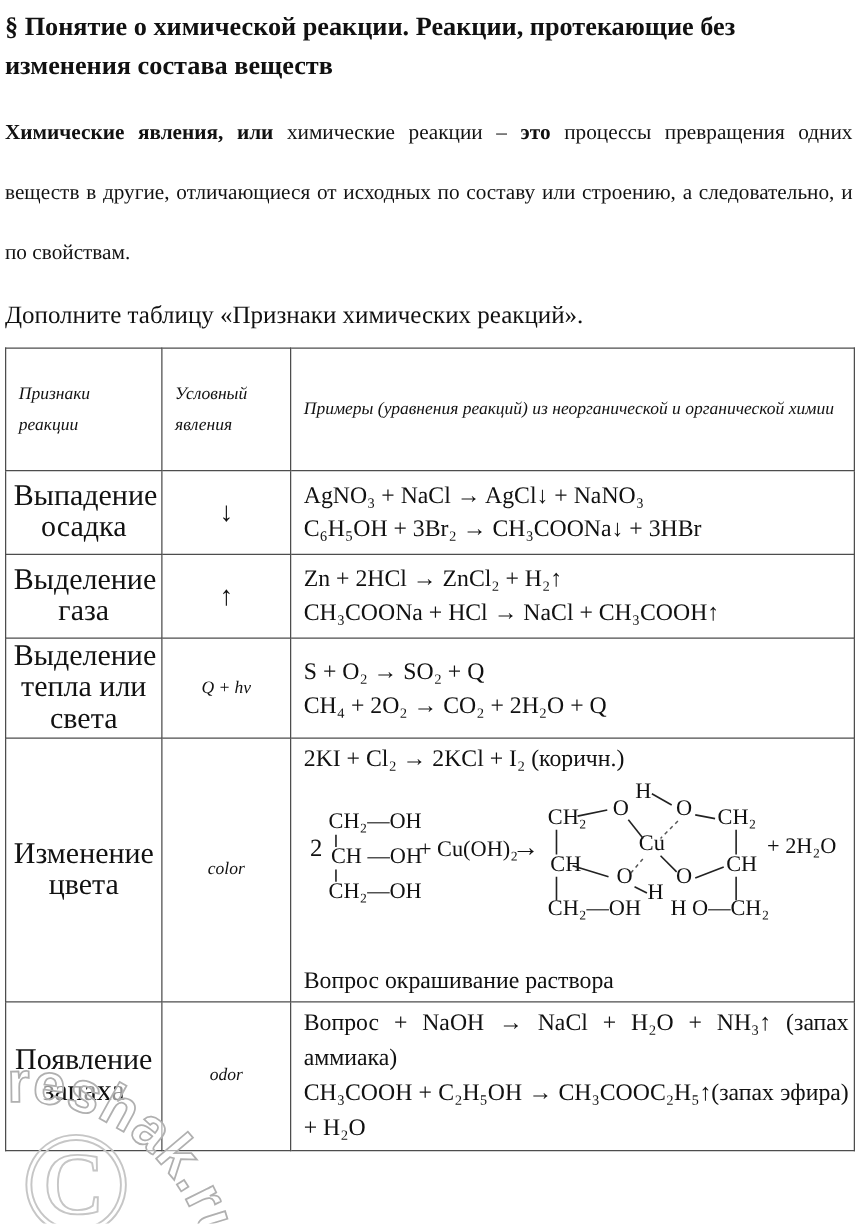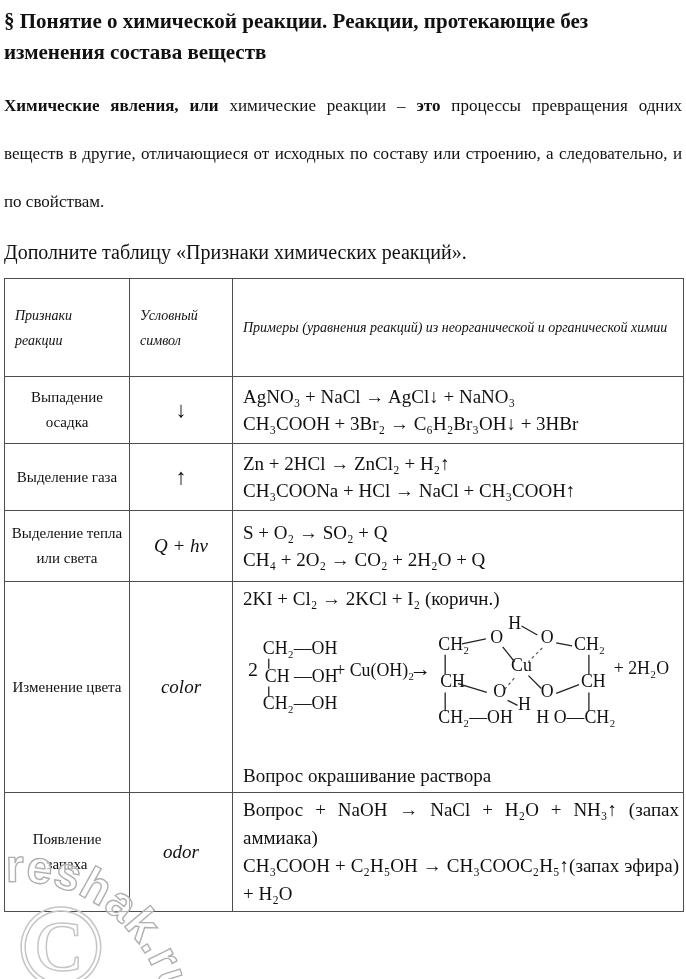--- a/index.html
+++ b/index.html
@@ -16,22 +16,22 @@
 
   table.rx{border-collapse:collapse;width:680px;table-layout:fixed;}
   table.rx th, table.rx td{border:1px solid #4d4d4d;}
   table.rx thead tr{height:98px;}
   table.rx tbody tr:nth-child(1){height:67px;}
   table.rx tbody tr:nth-child(2){height:67px;}
   table.rx tbody tr:nth-child(3){height:71px;}
   table.rx tbody tr:nth-child(4){height:205px;}
   table.rx tbody tr:nth-child(5){height:117px;}
   th.hdr{font-style:italic;font-weight:normal;font-size:14px;text-align:left;vertical-align:middle;padding:2px 10px;line-height:25px;}
-  td.c1{font-size:15px;text-align:center;vertical-align:middle;padding:2px 6px;line-height:25px;}
-  td.c2{font-size:19px;text-align:center;vertical-align:middle;padding:2px 4px;}
+  td.c1{font-size:24px;text-align:center;vertical-align:middle;padding:2px 6px;line-height:25px;}
+  td.c2{font-size:14px;text-align:center;vertical-align:middle;padding:2px 4px;}
   td.c2.sym-arrow{font-size:22px;}
   td.c2.sym-italic{font-style:italic;}
   td.c3{font-size:19px;text-align:left;vertical-align:middle;padding:3px 4px 3px 10px;line-height:27px;}
   td.c3.top{vertical-align:top;}
   .eq{line-height:27px;}
   .eq-justify{text-align:justify;line-height:28px;}
   .note{line-height:26px;margin-top:2px;}
   .structure-svg{display:block;margin:2px 0 0 0;}
 
   .watermark{position:absolute;left:0;top:836px;z-index:5;pointer-events:none;}
@@ -52,31 +52,31 @@
 
   <table class="rx">
     <colgroup>
       <col style="width:125px">
         <col style="width:103px">
         <col>
     </colgroup>
     <thead>
       <tr>
         <th class="hdr">Признаки реакции</th>
-        <th class="hdr">Условный символ</th>
+        <th class="hdr">Условный явления</th>
         <th class="hdr">Примеры (уравнения реакций) из неорганической и органической химии</th>
       </tr>
     </thead>
     <tbody>
       <tr>
         <td class="c1">Выпадение осадка</td>
         <td class="c2 sym-arrow">↓</td>
         <td class="c3">
           <div class="eq">AgNO₃ + NaCl → AgCl↓ + NaNO₃</div>
-          <div class="eq">CH₃COOH + 3Br₂ → C₆H₂Br₃OH↓ + 3HBr</div>
+          <div class="eq">C₆H₅OH + 3Br₂ → CH₃COONa↓ + 3HBr</div>
         </td>
       </tr>
       <tr>
         <td class="c1">Выделение газа</td>
         <td class="c2 sym-arrow">↑</td>
         <td class="c3">
           <div class="eq">Zn + 2HCl → ZnCl₂ + H₂↑</div>
           <div class="eq">CH₃COONa + HCl → NaCl + CH₃COOH↑</div>
         </td>
       </tr>

